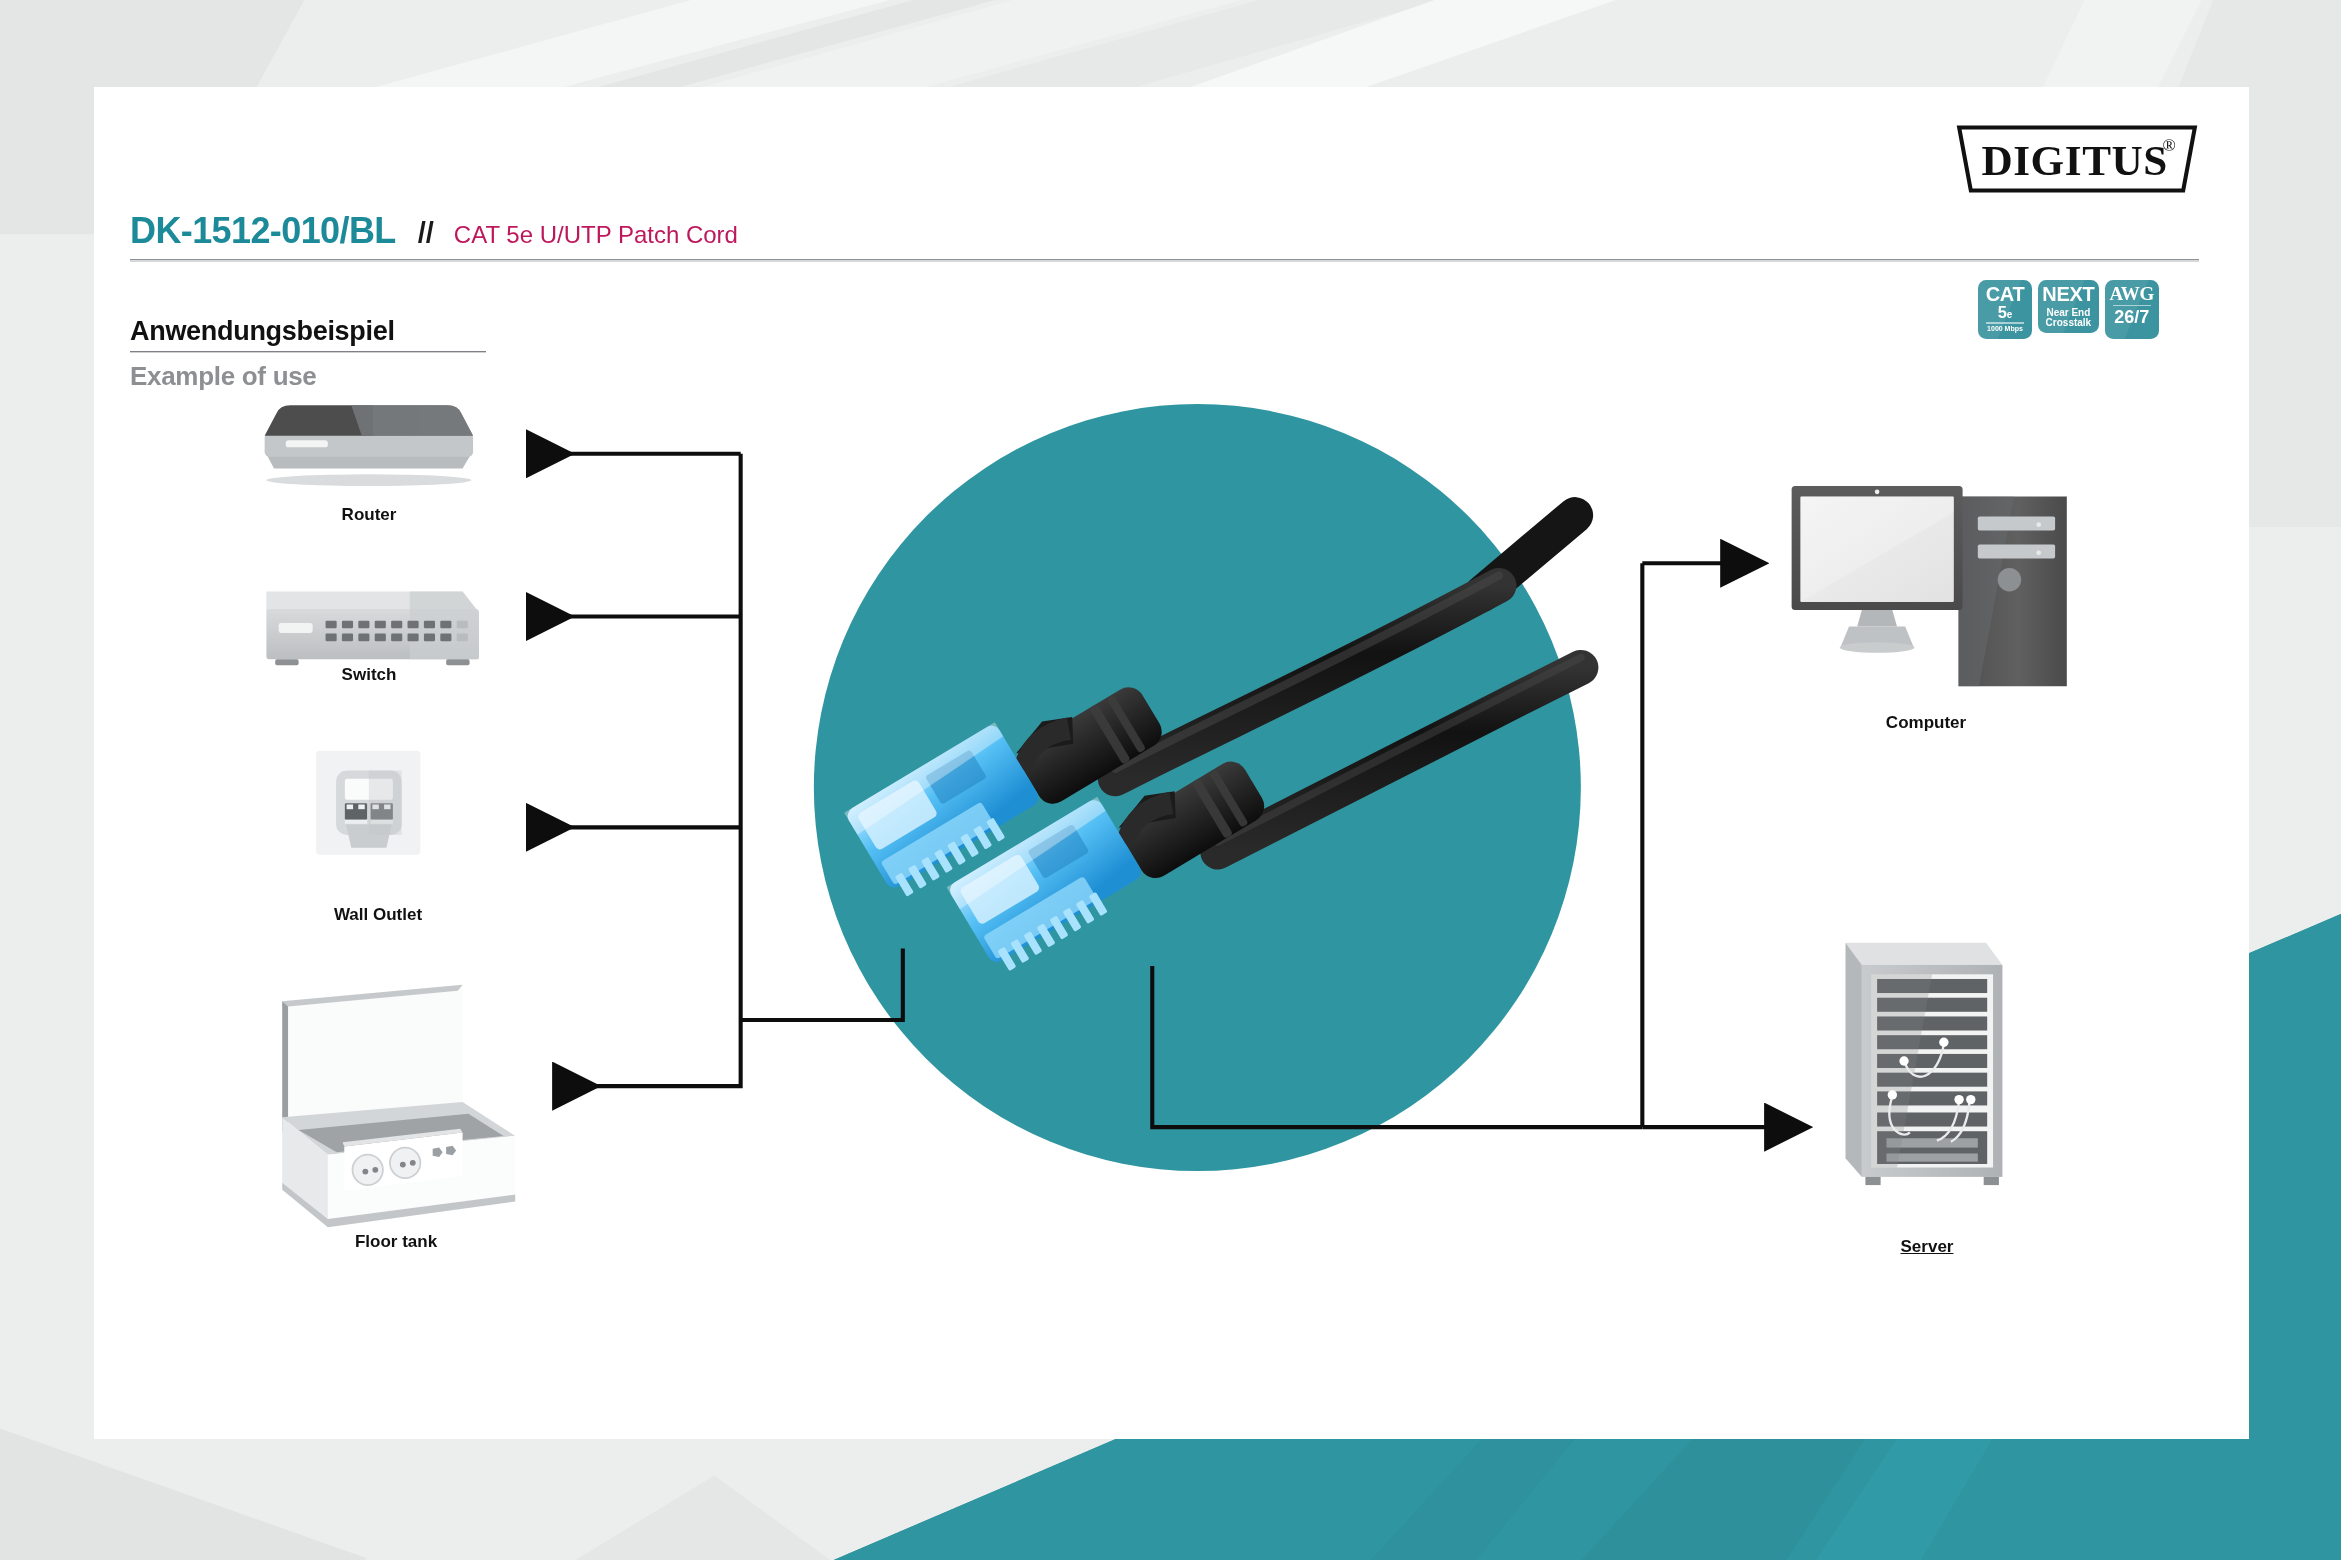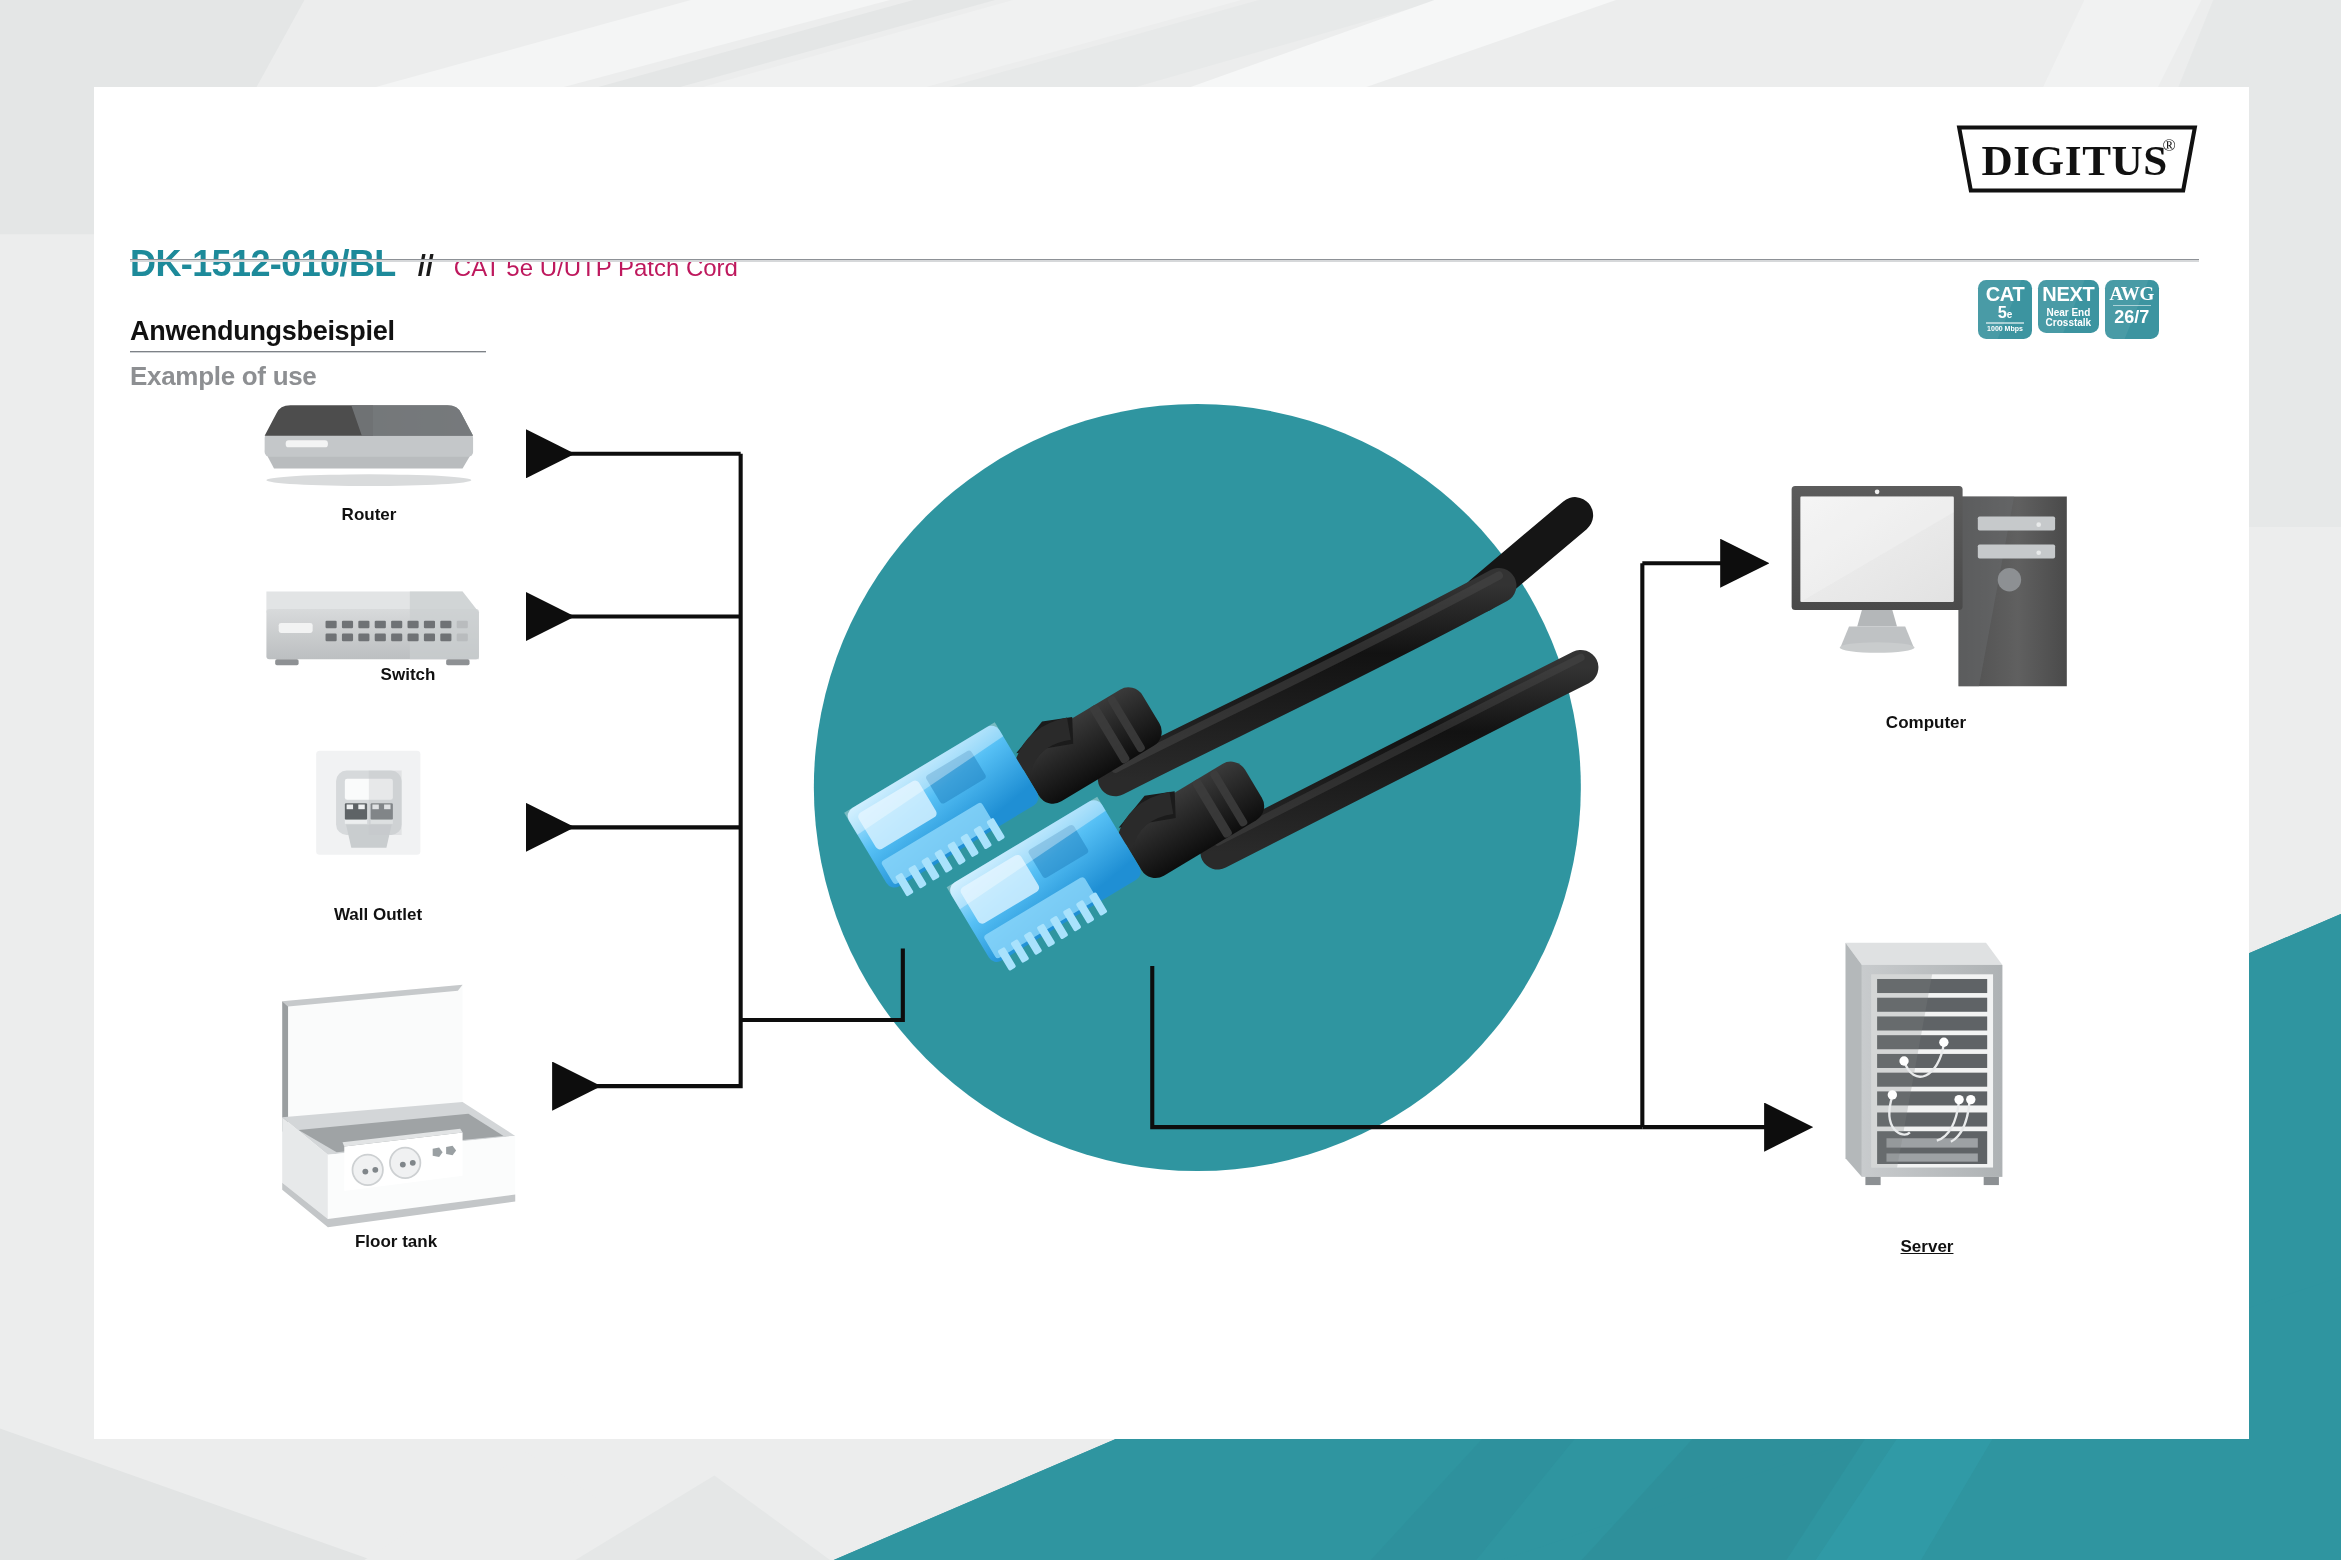--- a/index.html
+++ b/index.html
@@ -14,21 +14,21 @@
   #card{
     position:absolute;left:94px;top:87px;width:2155px;height:1352px;
     background:#ffffff;z-index:2;
   }
   
   #logo{
     position:absolute;left:1954px;top:124px;width:246px;height:70px;z-index:4;
   }
   #title-row{
     position:absolute;left:130px;top:210px;width:2070px;height:41px;z-index:4;
-    display:flex;align-items:baseline;margin-top:33px;
+    display:flex;align-items:baseline;
   }
   #sku{
     font-size:36px;font-weight:bold;color:#1d8a9a;letter-spacing:-0.6px;
     white-space:nowrap;
   }
   #slashes{
     font-size:29px;font-weight:bold;color:#1a1a1a;margin-left:22px;
     white-space:nowrap;
   }
   #prodname{
@@ -410,18 +410,18 @@
       <circle cx="3232" cy="1870" r="8"></circle>
       <circle cx="3346" cy="1878" r="8"></circle>
         <circle cx="3366" cy="1878" r="8"></circle>
     </g>
     <rect x="3186" y="2010" width="26" height="14" fill="#8c9093"></rect>
     <rect x="3388" y="2010" width="26" height="14" fill="#8c9093"></rect>
   </g>
 </svg>
 
 <div class="node-label" style="left:369px;top:505px;">Router</div>
-<div class="node-label" style="left:369px;top:665px;margin-left:39px;">Switch</div>
+<div class="node-label" style="left:369px;top:665px;">Switch</div>
 <div class="node-label" style="left:378px;top:905px;">Wall Outlet</div>
 <div class="node-label" style="left:396px;top:1232px;">Floor tank</div>
 <div class="node-label" style="left:1926px;top:713px;">Computer</div>
 <div class="node-label" style="left:1927px;top:1237px;text-decoration:underline;">Server</div>
 
 
 </body></html>

